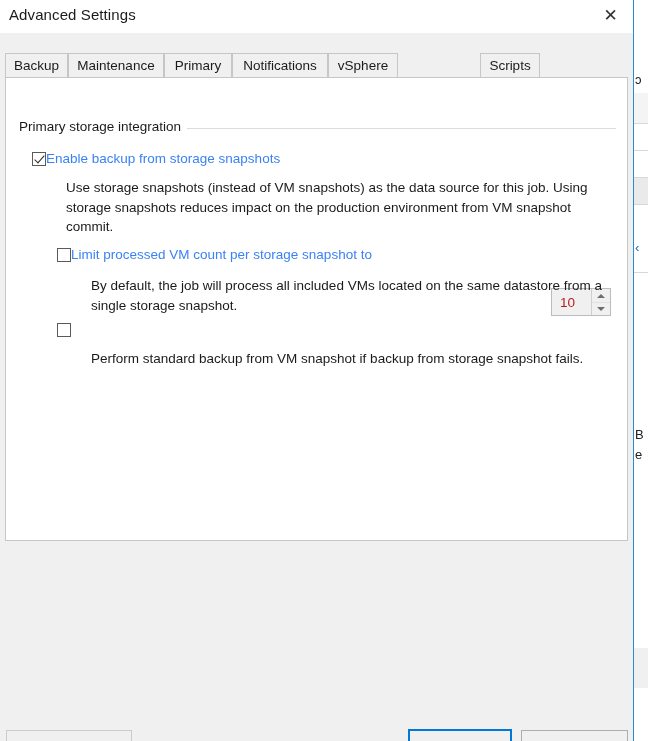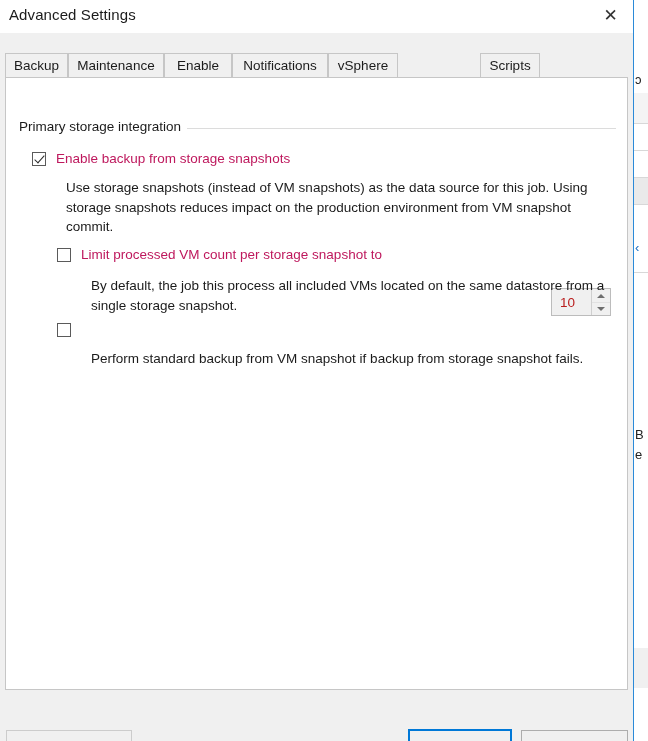--- a/index.html
+++ b/index.html
@@ -123,21 +123,21 @@
     border-color: #c6c6c6;
     z-index: 5;
     font-weight: normal;
   }
 
   
   .panel {
     position: absolute;
     left: 5px; top: 44px;
     width: 623px;
-    height: 613px;
+    height: 464px;
     background: #ffffff;
     border: 1px solid #c6c6c6;
   }
 
   
   .group-title {
     position: absolute;
     left: 13px; top: 41px;
     font-size: 13.5px;
     color: #1b1b1b;
@@ -172,23 +172,22 @@
   .cbox.checked::after {
     content: "";
     position: absolute;
     left: 4px; top: 0px;
     width: 4px; height: 9px;
     border: solid #2b2b2b;
     border-width: 0 1.6px 1.6px 0;
     transform: rotate(42deg);
   }
   .cb-label {
-    margin-left: 10px;
-    font-size: 13.5px;
-    color: #be185d;
+    font-size: 13.5px;
+    color: #3b82f6;
     line-height: 17px;
     white-space: nowrap;
   }
 
   .desc {
     position: absolute;
     font-size: 13.5px;
     color: #1b1b1b;
     line-height: 19.5px;
     margin-left: 12px;
@@ -297,21 +296,21 @@
       <div class="close-btn">
         <span class="close-glyph">✕</span>
       </div>
     </div>
 
     <div class="dlg-body">
 
       <div class="tabstrip">
         <div class="tab" style="left:0px;   width:63px;">Backup</div>
         <div class="tab" style="left:63px;  width:96px;">Maintenance</div>
-        <div class="tab" style="left:159px; width:68px;">Enable</div>
+        <div class="tab" style="left:159px; width:68px;">Primary</div>
         <div class="tab" style="left:227px; width:96px;">Notifications</div>
         <div class="tab" style="left:323px; width:70px;">vSphere</div>
         <div class="tab" style="left:475px; width:60px;">Scripts</div>
       </div>
 
       <div class="panel">
 
         <div class="group-line"></div>
         <div class="group-title">Primary storage integration</div>
 
@@ -331,21 +330,21 @@
           <div class="spin-btns">
             <div class="spin-up">
               <span class="tri-u"></span>
             </div>
             <div class="spin-dn">
               <span class="tri-d"></span>
             </div>
           </div>
         </div>
 
-        <div class="desc" style="left:73px; top:198px; width:530px;">By default, the job this process all included VMs located on the same datastore from a single storage snapshot.</div>
+        <div class="desc" style="left:73px; top:198px; width:530px;">By default, the job will process all included VMs located on the same datastore from a single storage snapshot.</div>
 
         <div class="cb-row" style="left:51px; top:243px;">
           <span class="cbox"></span>
         </div>
         <div class="desc" style="left:73px; top:271px; width:510px;">Perform standard backup from VM snapshot if backup from storage snapshot fails.</div>
 
       </div>
 
       <div class="btn disabled" id="btn-save">Save As Default</div>
       <div class="btn default" id="btn-ok">OK</div>

